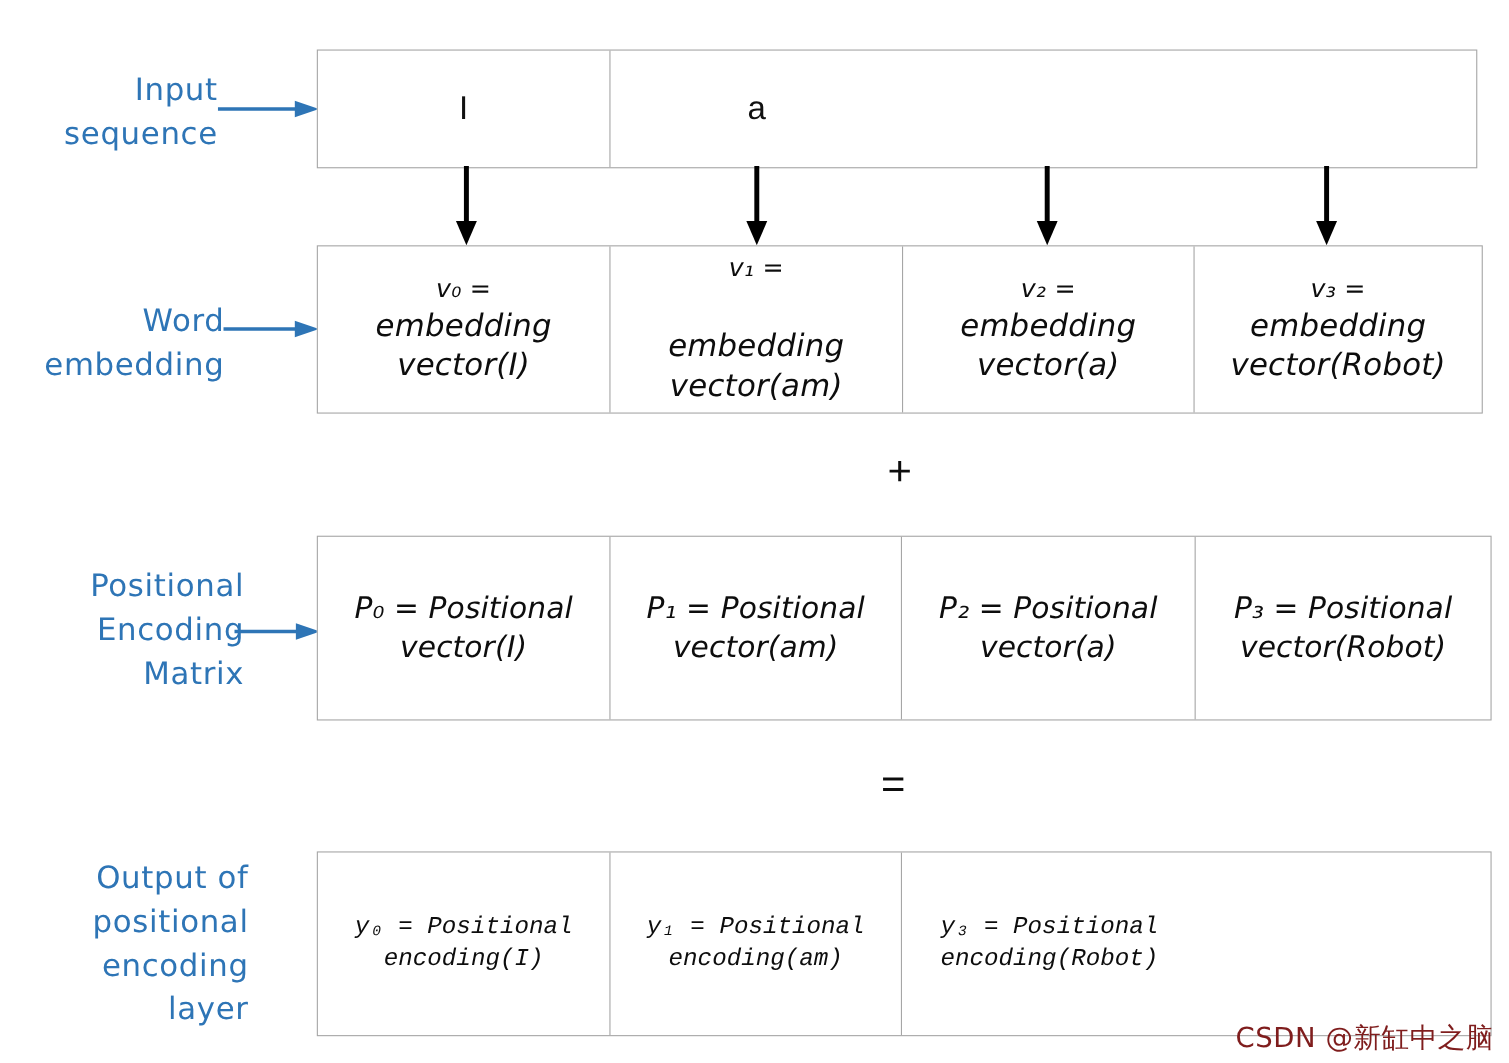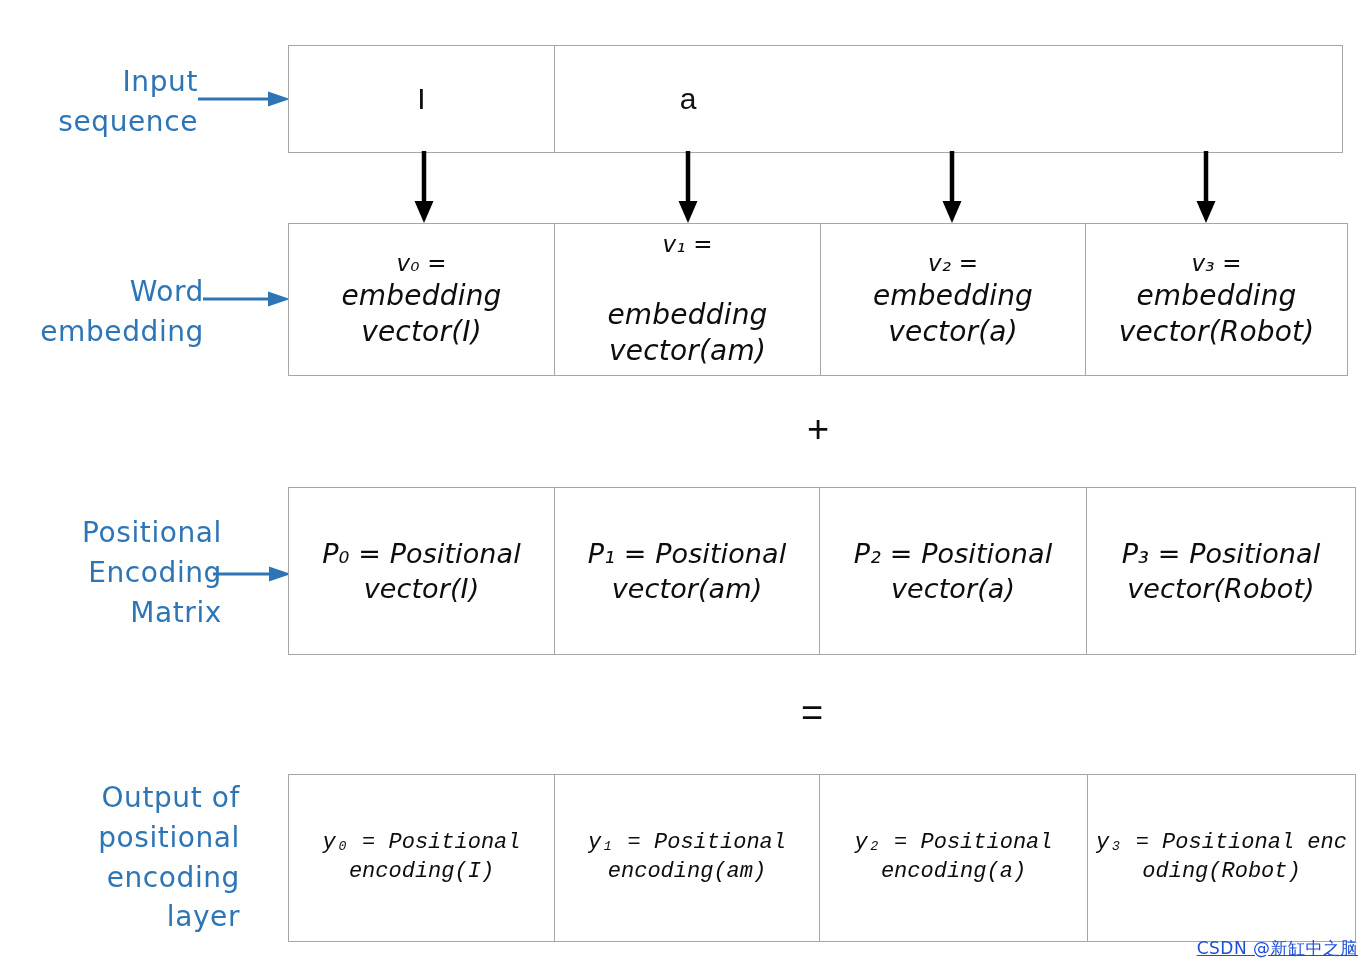--- a/index.html
+++ b/index.html
@@ -23,21 +23,21 @@
     font-family: "DejaVu Sans", sans-serif;
     font-size: 28px;
     line-height: 1.42;
     text-align: right;
     letter-spacing: 0.6px;
     white-space: pre-line;
   }
   #label-input     { left: 8px;  top: 62px;  width: 190px; }
   #label-word      { left: 4px;  top: 272px; width: 200px; }
   #label-posenc    { left: 4px;  top: 513px; width: 218px; }
-  #label-output    { left: 16px;  top: 778px; width: 224px; }
+  #label-output    { left: 2px;  top: 778px; width: 224px; }
 
   
   .blue-arrow { position: absolute; }
   #arrow-input   { left: 198px; top: 88px;  }
   #arrow-word    { left: 203px; top: 288px; }
   #arrow-posenc  { left: 213px; top: 563px; }
 
   
   .row {
     position: absolute;
@@ -133,26 +133,25 @@
     text-align: center;
     width: 40px;
   }
   #op-plus  { left: 798px; top: 410px; }
   #op-equal { left: 792px; top: 694px; }
 
   
   #watermark {
     position: absolute;
     right: 14px; bottom: 6px;
-    color: #1d4ed8;
-    font-family: "DejaVu Sans", sans-serif;
-    font-size: 17px;
+    color: #7f1d1d;
+    font-family: "DejaVu Sans", sans-serif;
+    font-size: 25px;
     letter-spacing: 0.5px;
     white-space: nowrap;
-    text-decoration: underline;
   }
 </style>
 </head>
 <body>
 
 <div class="stage">
 
   <div class="side-label" id="label-input">Input
 sequence</div>
 
@@ -247,19 +246,18 @@
     <div class="cell">P₁ = Positional vector(am)</div>
     <div class="cell">P₂ = Positional vector(a)</div>
     <div class="cell">P₃ = Positional vector(Robot)</div>
   </div>
 
   <div class="operator" id="op-equal">=</div>
 
   <div class="row" id="row-output">
     <div class="cell">y₀ = Positional encoding(I)</div>
     <div class="cell">y₁ = Positional encoding(am)</div>
-    <div class="cell">y₂ = Positional encoding(a)</div>
     <div class="cell">y₃ = Positional encoding(Robot)</div>
   </div>
 
   <div id="watermark">CSDN @新缸中之脑</div>
 
 </div>
 
 </body></html>

